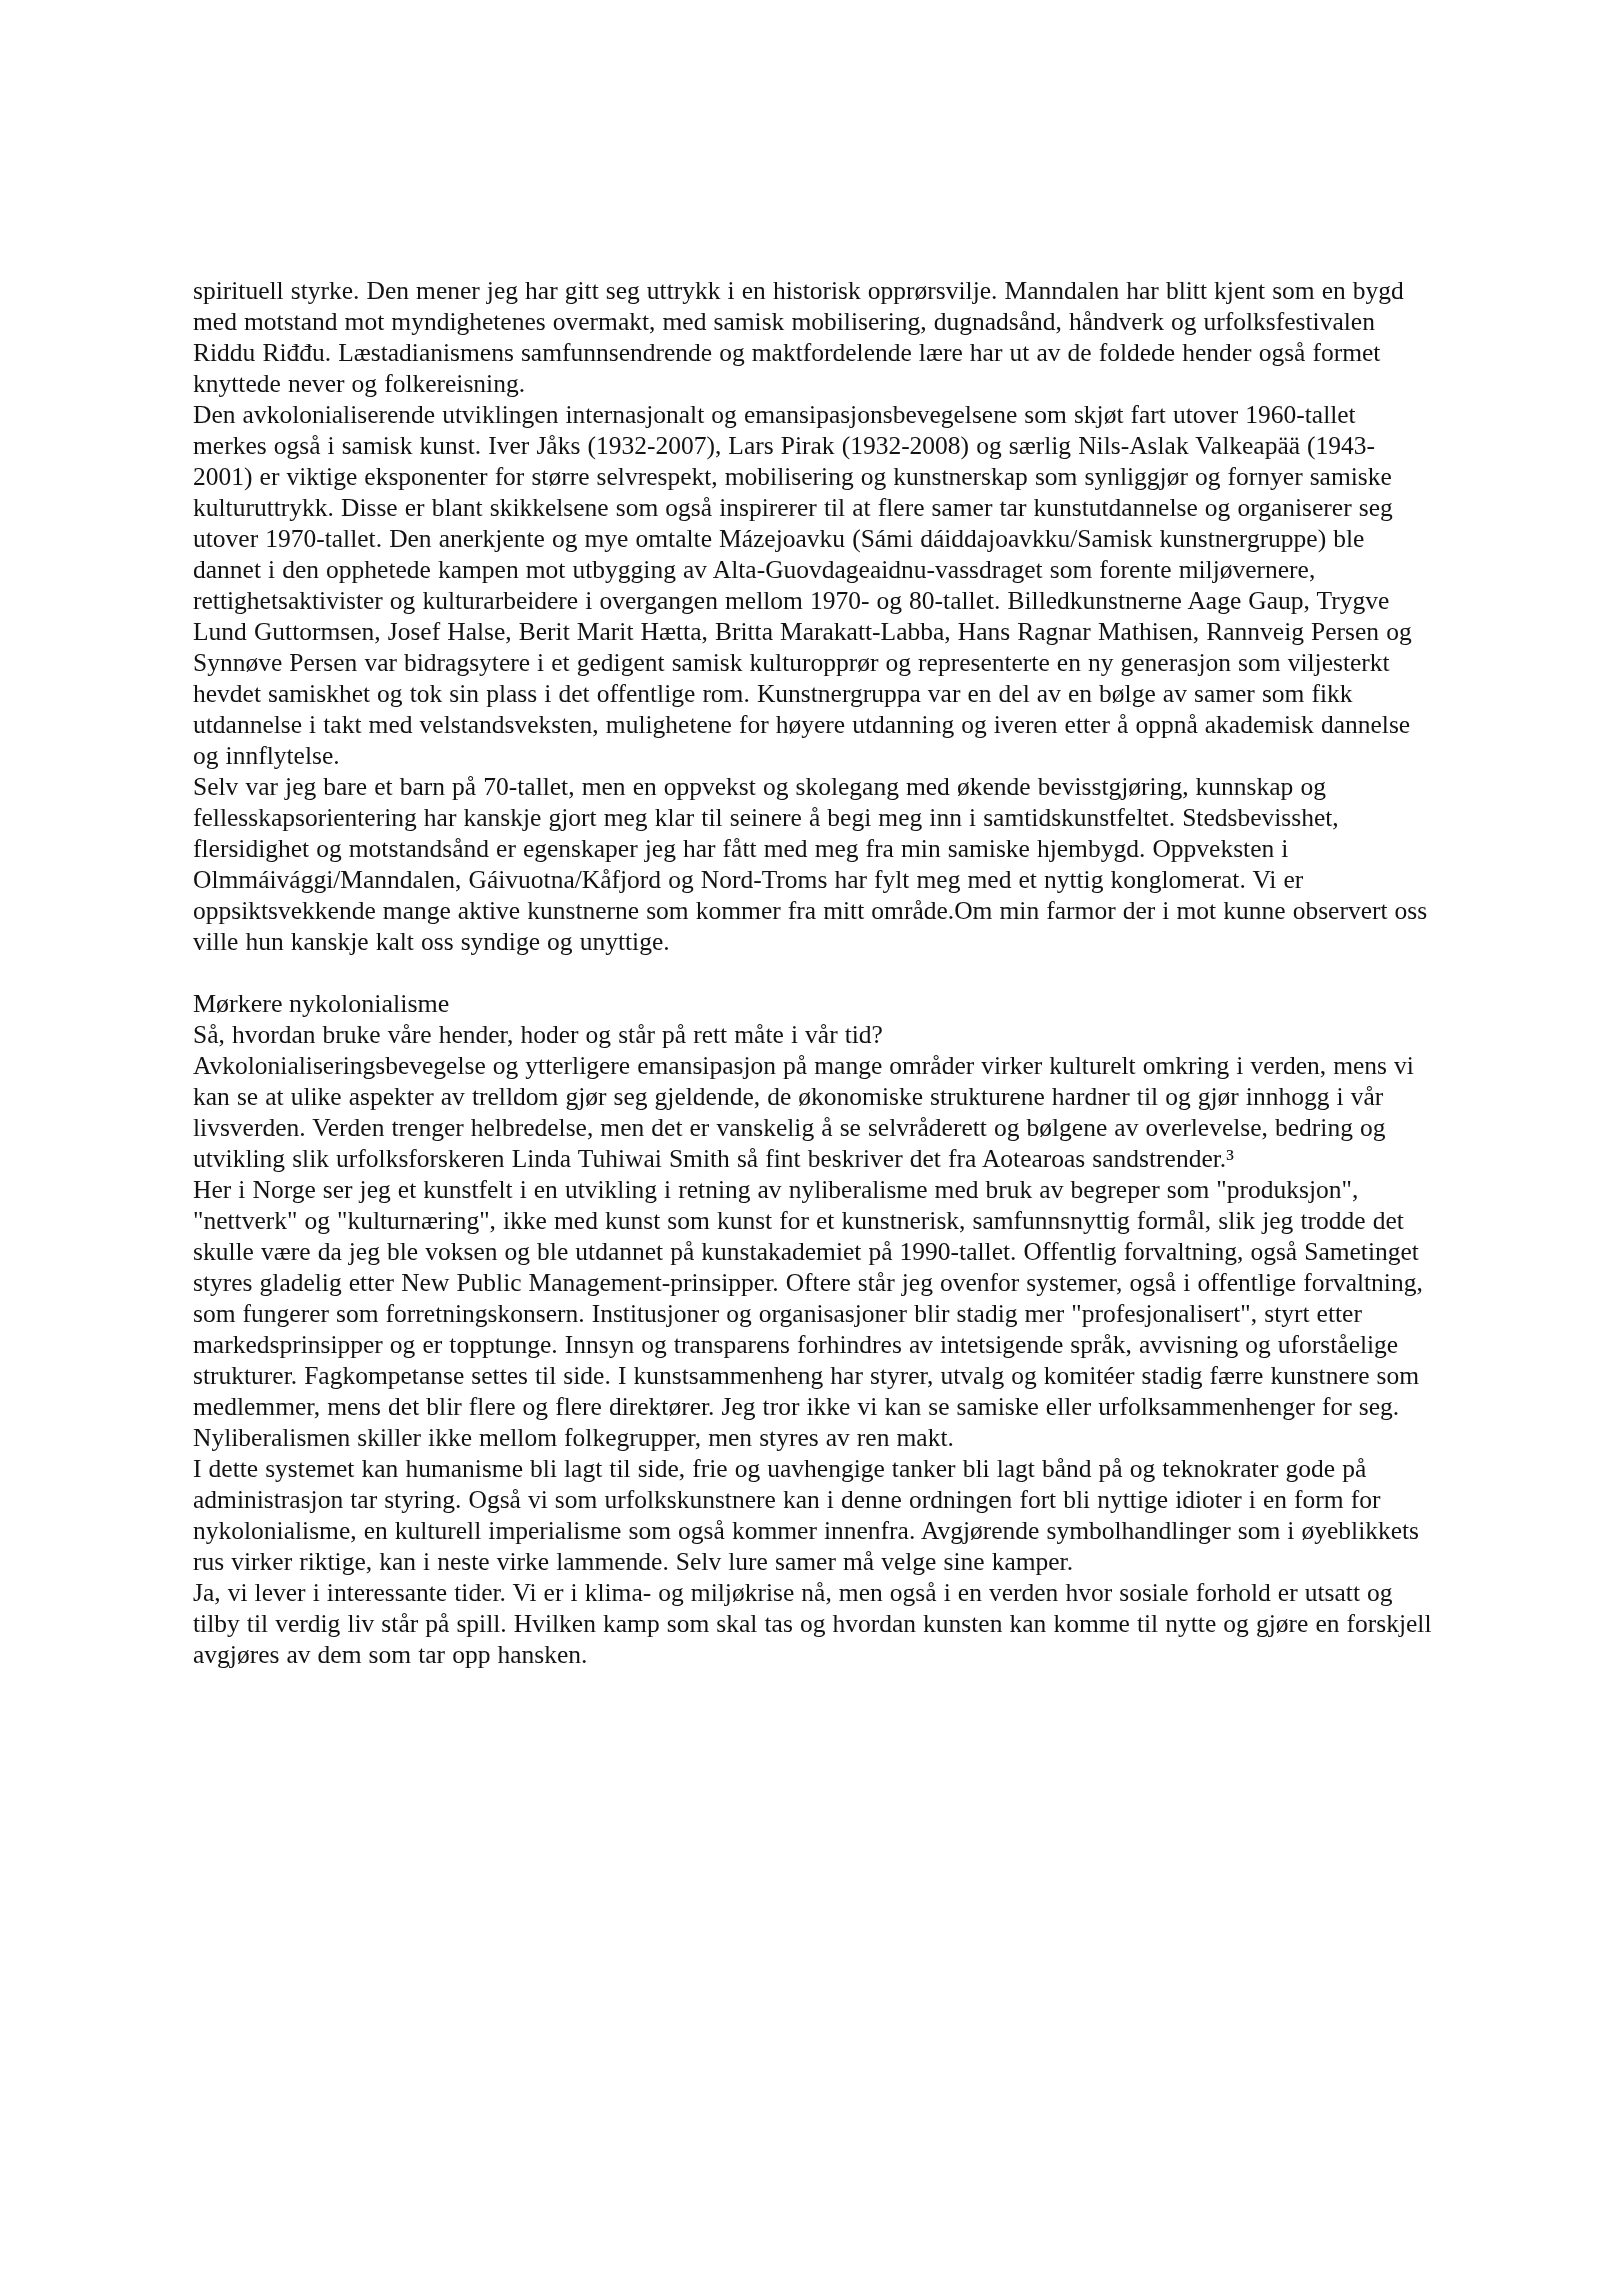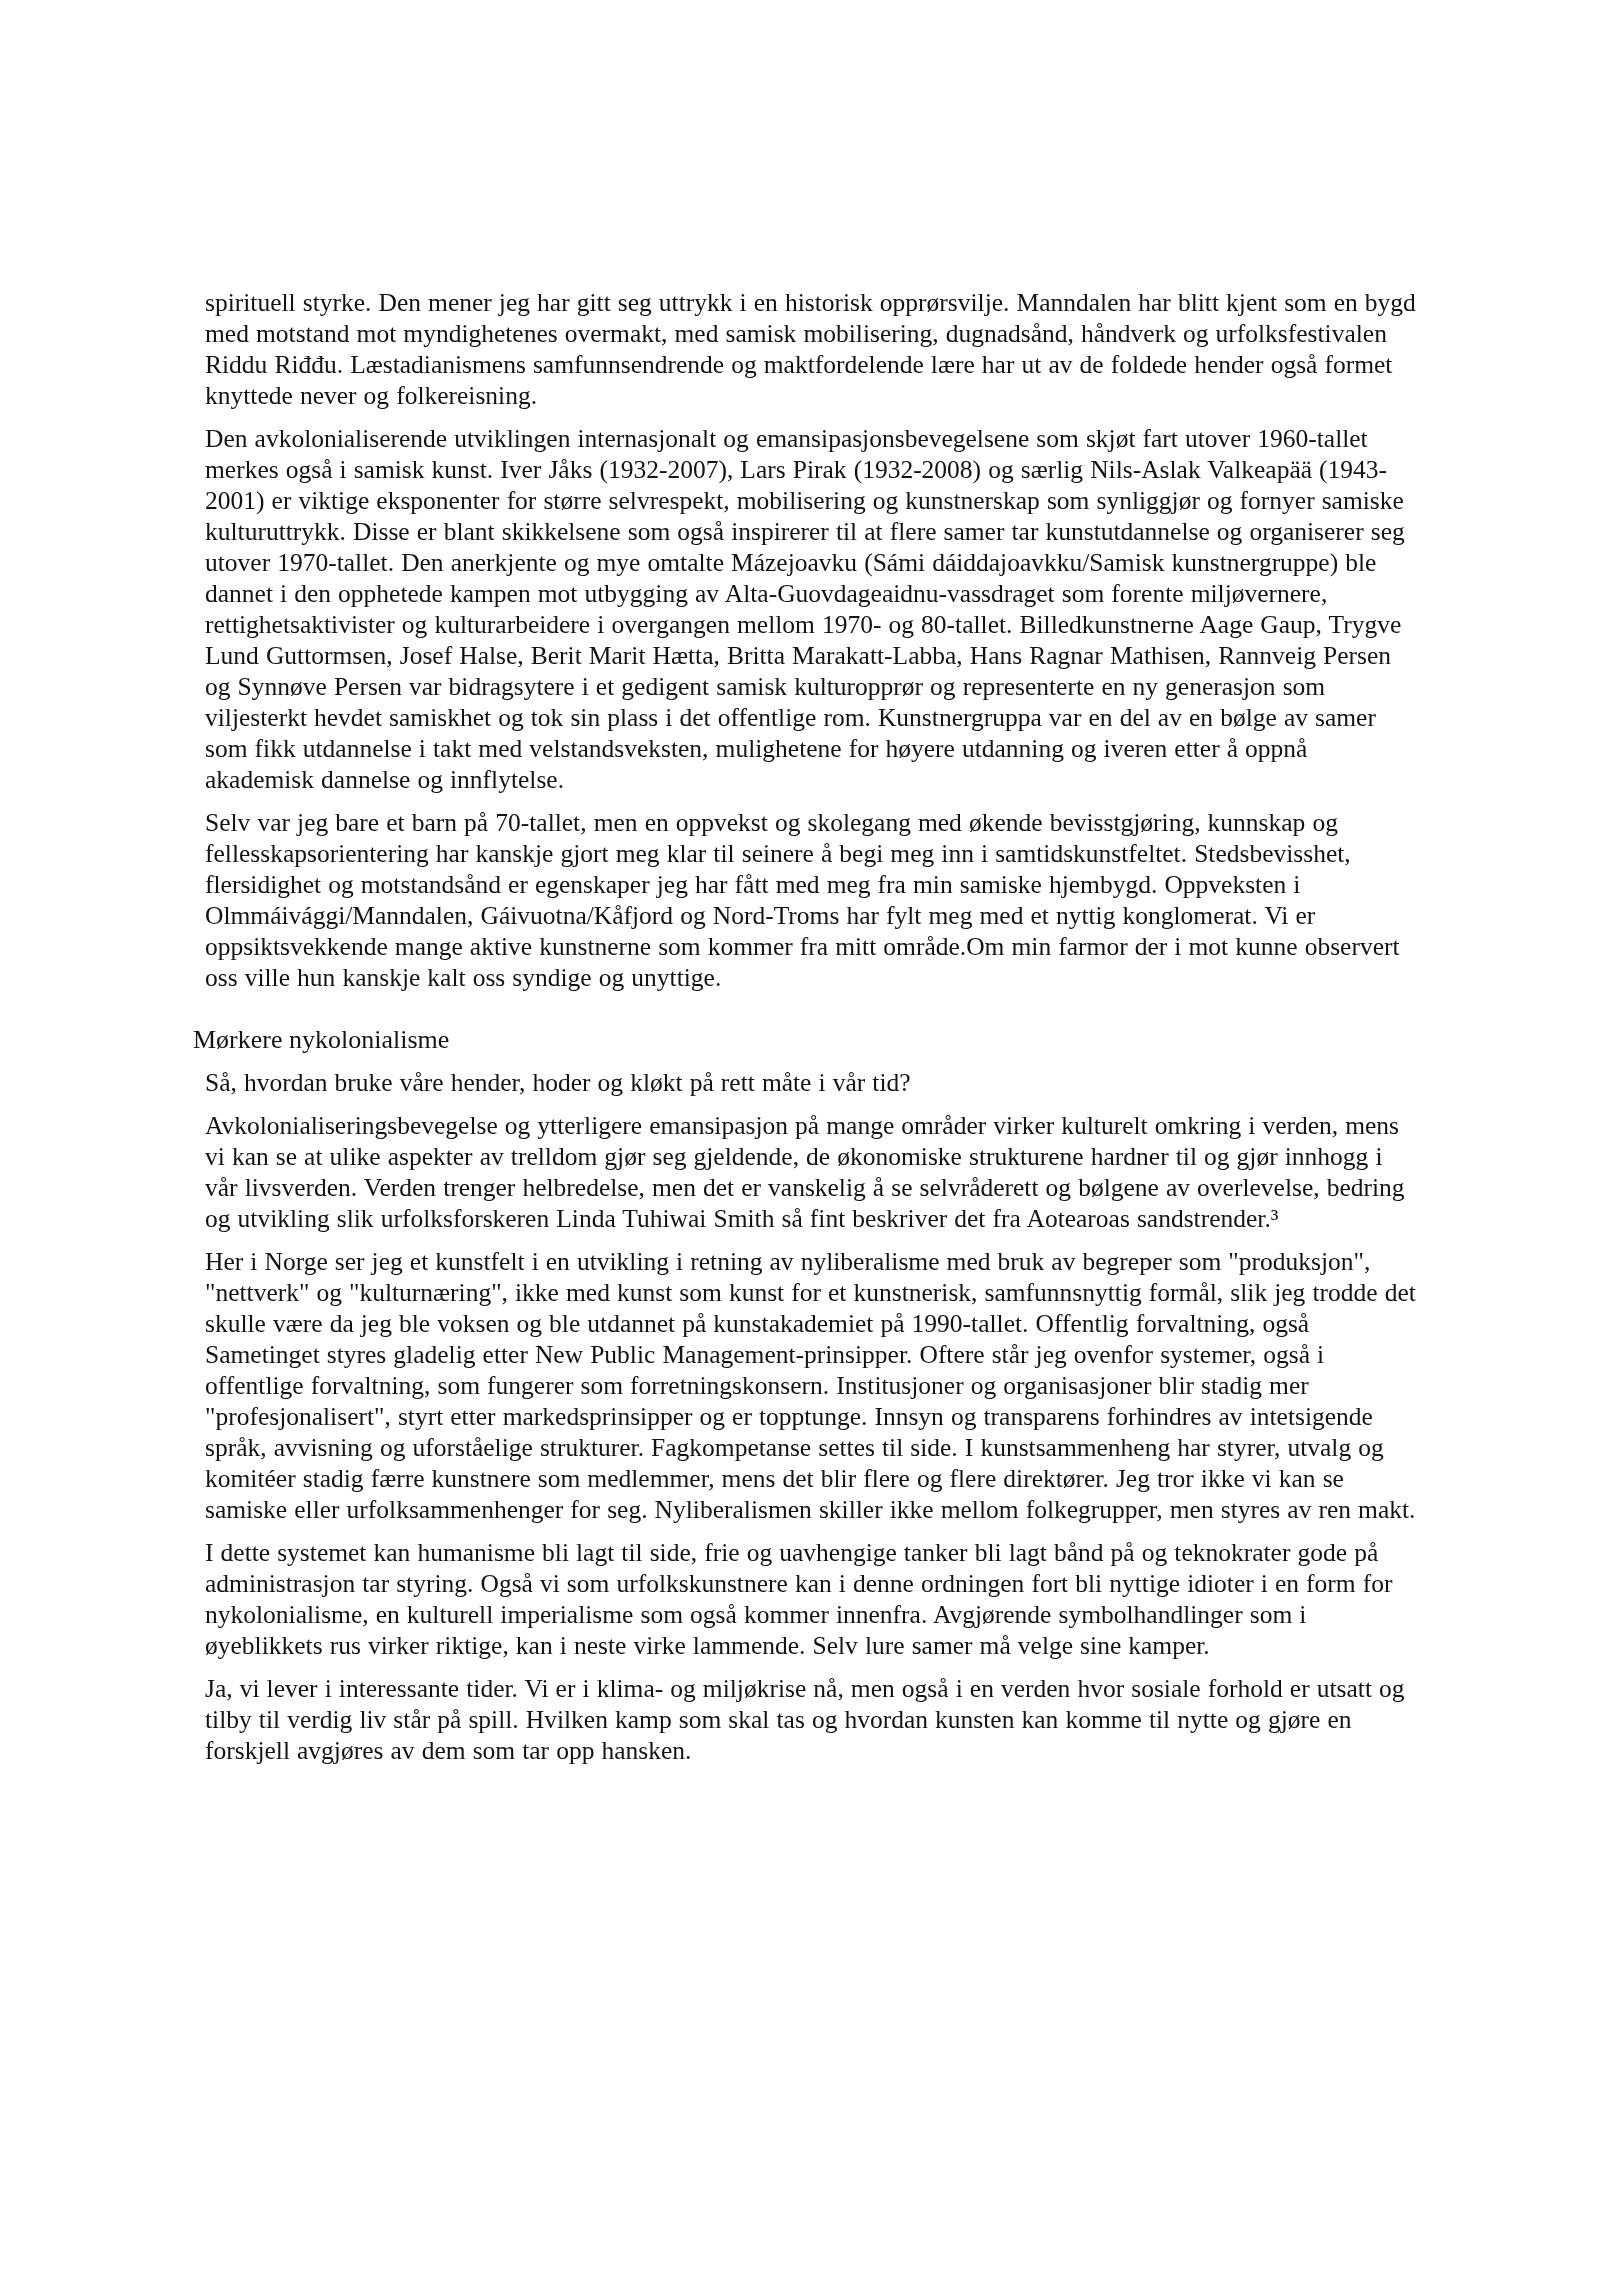--- a/index.html
+++ b/index.html
@@ -12,21 +12,21 @@
     width: 1623px;
     height: 2295px;
     margin: 0 auto;
     background: #ffffff;
     box-sizing: border-box;
     padding: 275px 190px 0 193px;
     font-family: "Liberation Serif", serif;
     color: #131313;
   }
   .body-text {
-    margin: 12px;
+    margin: 0;
     font-size: 25.5px;
     line-height: 31px;
     text-align: left;
     word-spacing: 0.7px;
   }
   .section-heading {
     margin: 31px 0 0 0;
     font-size: 26px;
     line-height: 31px;
     font-weight: normal;
@@ -37,21 +37,21 @@
 
 <div class="page">
   <p class="body-text">spirituell styrke. Den mener jeg har gitt seg uttrykk i en historisk opprørsvilje. Manndalen har blitt kjent som en bygd med motstand mot myndighetenes overmakt, med samisk mobilisering, dugnadsånd, håndverk og urfolksfestivalen Riddu Riđđu. Læstadianismens samfunnsendrende og maktfordelende lære har ut av de foldede hender også formet knyttede never og folkereisning.</p>
 
   <p class="body-text">Den avkolonialiserende utviklingen internasjonalt og emansipasjonsbevegelsene som skjøt fart utover 1960-tallet merkes også i samisk kunst. Iver Jåks (1932-2007), Lars Pirak (1932-2008) og særlig Nils-Aslak Valkeapää (1943-2001) er viktige eksponenter for større selvrespekt, mobilisering og kunstnerskap som synliggjør og fornyer samiske kulturuttrykk. Disse er blant skikkelsene som også inspirerer til at flere samer tar kunstutdannelse og organiserer seg utover 1970-tallet. Den anerkjente og mye omtalte Mázejoavku (Sámi dáiddajoavkku/Samisk kunstnergruppe) ble dannet i den opphetede kampen mot utbygging av Alta-Guovdageaidnu-vassdraget som forente miljøvernere, rettighetsaktivister og kulturarbeidere i overgangen mellom 1970- og 80-tallet. Billedkunstnerne Aage Gaup, Trygve Lund Guttormsen, Josef Halse, Berit Marit Hætta, Britta Marakatt-Labba, Hans Ragnar Mathisen, Rannveig Persen og Synnøve Persen var bidragsytere i et gedigent samisk kulturopprør og representerte en ny generasjon som viljesterkt hevdet samiskhet og tok sin plass i det offentlige rom. Kunstnergruppa var en del av en bølge av samer som fikk utdannelse i takt med velstandsveksten, mulighetene for høyere utdanning og iveren etter å oppnå akademisk dannelse og innflytelse.</p>
 
   <p class="body-text">Selv var jeg bare et barn på 70-tallet, men en oppvekst og skolegang med økende bevisstgjøring, kunnskap og fellesskapsorientering har kanskje gjort meg klar til seinere å begi meg inn i samtidskunstfeltet. Stedsbevisshet, flersidighet og motstandsånd er egenskaper jeg har fått med meg fra min samiske hjembygd. Oppveksten i Olmmáivággi/Manndalen, Gáivuotna/Kåfjord og Nord-Troms har fylt meg med et nyttig konglomerat. Vi er oppsiktsvekkende mange aktive kunstnerne som kommer fra mitt område.Om min farmor der i mot kunne observert oss ville hun kanskje kalt oss syndige og unyttige.</p>
 
   <h2 class="section-heading">Mørkere nykolonialisme</h2>
 
-  <p class="body-text">Så, hvordan bruke våre hender, hoder og kløkt på rett måte i vår tid?</p>
+  <p class="body-text">Så, hvordan bruke våre hender, hoder og står på rett måte i vår tid?</p>
 
   <p class="body-text">Avkolonialiseringsbevegelse og ytterligere emansipasjon på mange områder virker kulturelt omkring i verden, mens vi kan se at ulike aspekter av trelldom gjør seg gjeldende, de økonomiske strukturene hardner til og gjør innhogg i vår livsverden. Verden trenger helbredelse, men det er vanskelig å se selvråderett og bølgene av overlevelse, bedring og utvikling slik urfolksforskeren Linda Tuhiwai Smith så fint beskriver det fra Aotearoas sandstrender.³</p>
 
 
   <p class="body-text">Her i Norge ser jeg et kunstfelt i en utvikling i retning av nyliberalisme med bruk av begreper som "produksjon", "nettverk" og "kulturnæring", ikke med kunst som kunst for et kunstnerisk, samfunnsnyttig formål, slik jeg trodde det skulle være da jeg ble voksen og ble utdannet på kunstakademiet på 1990-tallet. Offentlig forvaltning, også Sametinget styres gladelig etter New Public Management-prinsipper. Oftere står jeg ovenfor systemer, også i offentlige forvaltning, som fungerer som forretningskonsern. Institusjoner og organisasjoner blir stadig mer "profesjonalisert", styrt etter markedsprinsipper og er topptunge. Innsyn og transparens forhindres av intetsigende språk, avvisning og uforståelige strukturer. Fagkompetanse settes til side. I kunstsammenheng har styrer, utvalg og komitéer stadig færre kunstnere som medlemmer, mens det blir flere og flere direktører. Jeg tror ikke vi kan se samiske eller urfolksammenhenger for seg. Nyliberalismen skiller ikke mellom folkegrupper, men styres av ren makt.</p>
 
   <p class="body-text">I dette systemet kan humanisme bli lagt til side, frie og uavhengige tanker bli lagt bånd på og teknokrater gode på administrasjon tar styring. Også vi som urfolkskunstnere kan i denne ordningen fort bli nyttige idioter i en form for nykolonialisme, en kulturell imperialisme som også kommer innenfra. Avgjørende symbolhandlinger som i øyeblikkets rus virker riktige, kan i neste virke lammende. Selv lure samer må velge sine kamper.</p>
 
   <p class="body-text">Ja, vi lever i interessante tider. Vi er i klima- og miljøkrise nå, men også i en verden hvor sosiale forhold er utsatt og tilby til verdig liv står på spill. Hvilken kamp som skal tas og hvordan kunsten kan komme til nytte og gjøre en forskjell avgjøres av dem som tar opp hansken.</p>
 </div>

